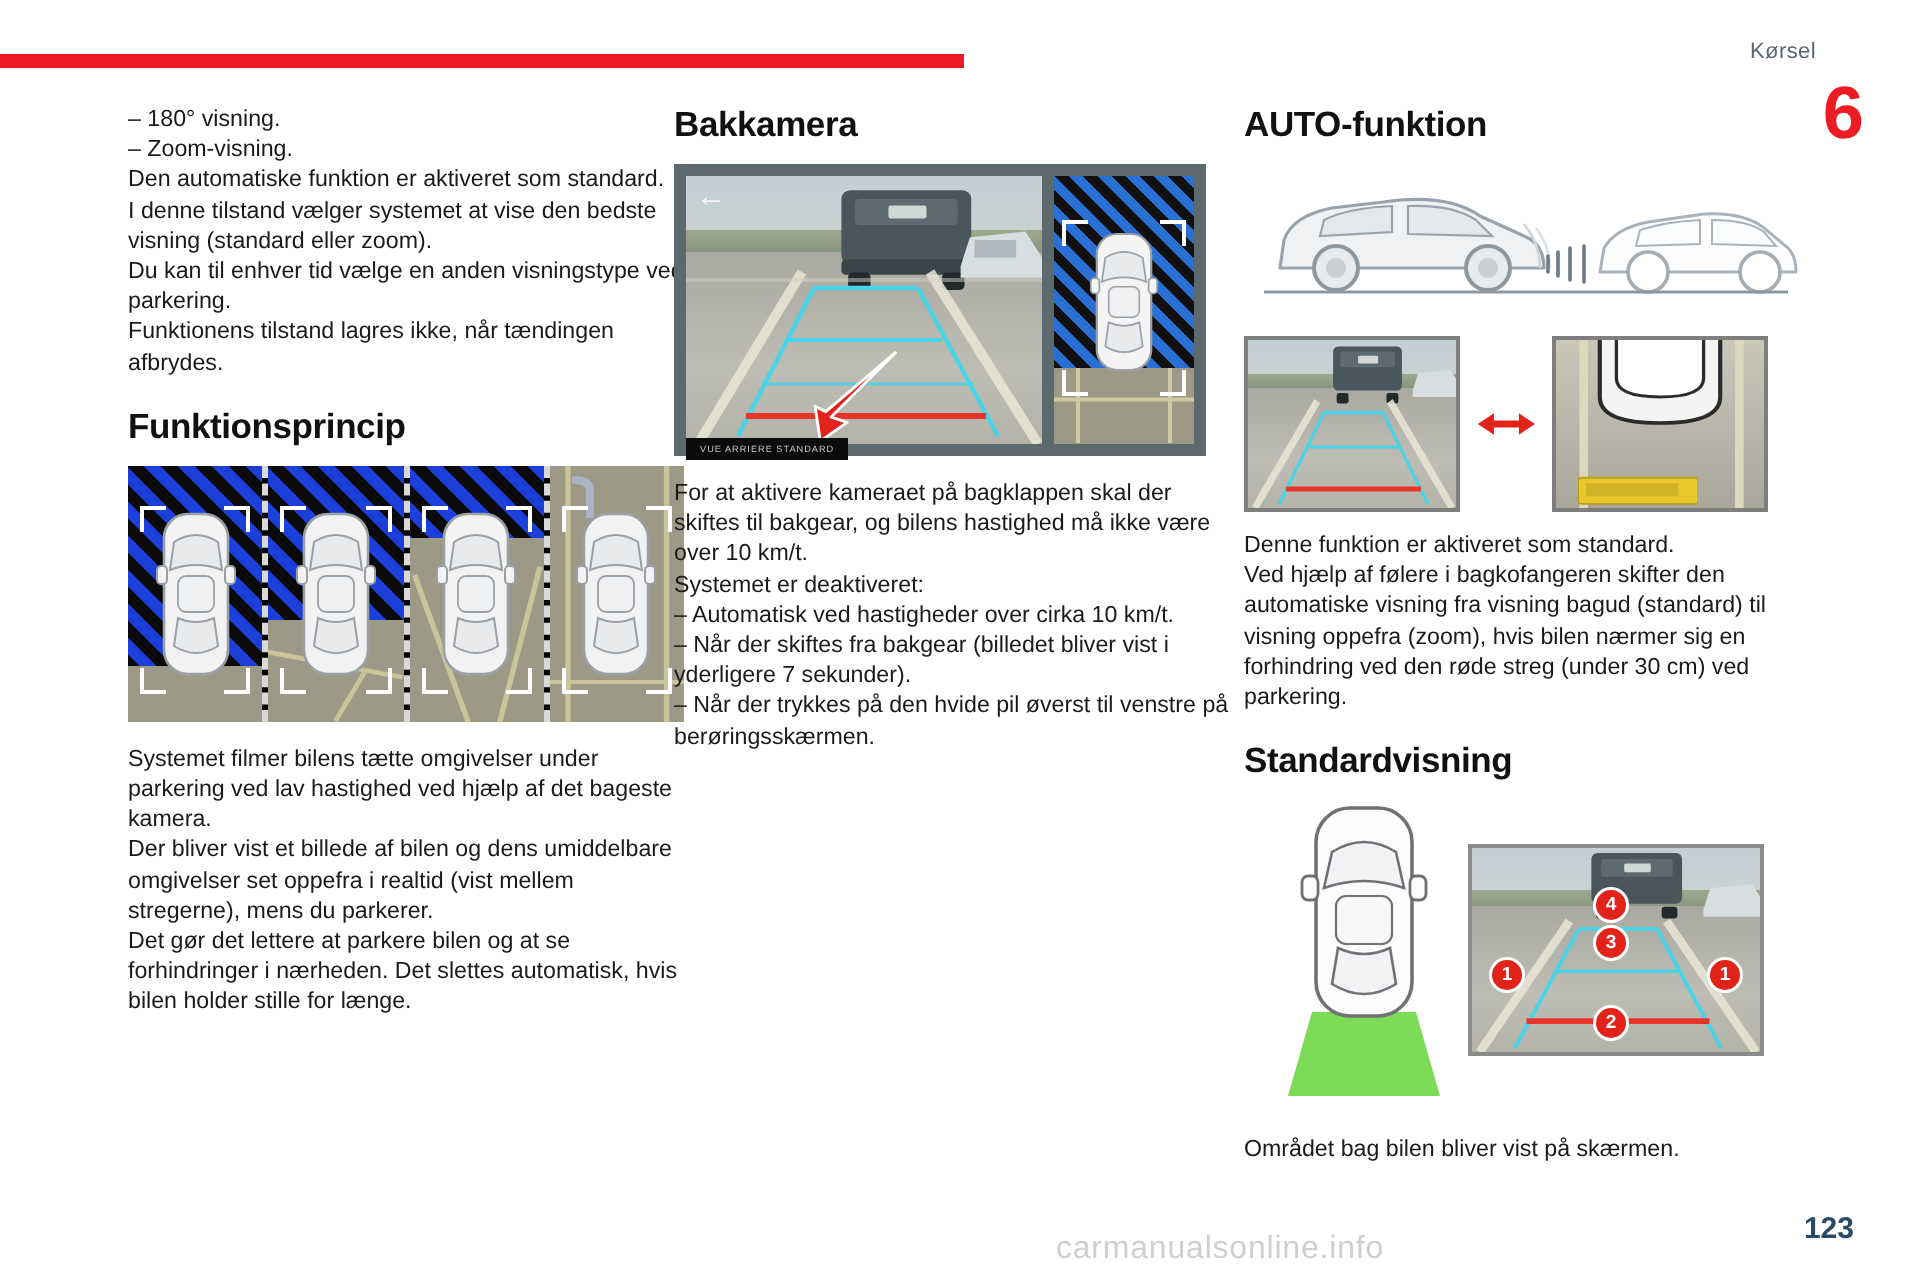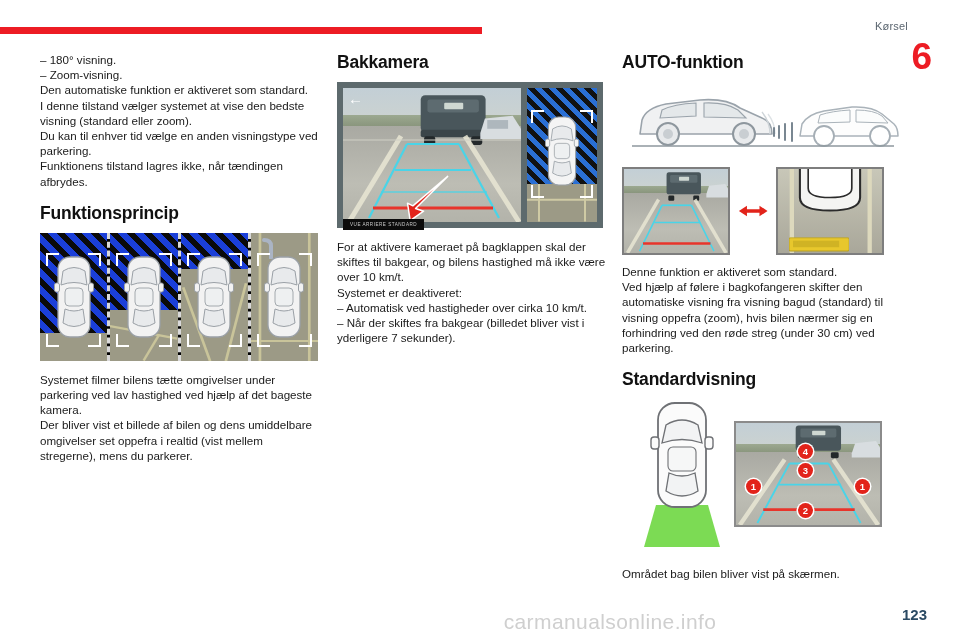--- a/index.html
+++ b/index.html
@@ -22,21 +22,21 @@
     font-size:11px; color:#5b6670; letter-spacing:.2px;
   }
   .chapter-num{
     position:absolute; right:28px; top:38px;
     font-size:37px; font-weight:bold; color:#ed1c24;
     line-height:1; font-family:"Liberation Sans", sans-serif;
   }
 
   
   .col{ position:absolute; top:52px; width:278px; }
-  .col-1{ left:40px; }
+  .col-1{ left:64px; }
   .col-2{ left:337px; }
   .col-3{ left:622px; }
 
   p.body{
     margin:0;
     font-size:11.6px;
     line-height:15.2px;
     color:#1a1a1a;
   }
   p.body + p.body{ margin-top:0; }
@@ -146,21 +146,21 @@
     font-size:9.5px; font-weight:bold;
     display:flex; align-items:center; justify-content:center;
     box-shadow:0 0 0 1.5px #fff;
     z-index:4;
   }
 
   
   .watermark{
     position:absolute; left:0; right:0; bottom:6px;
     text-align:center;
-    font-size:21px; color:#cfcfcf; letter-spacing:.4px;
+    font-size:16px; color:#cfcfcf; letter-spacing:.4px;
     padding-left:260px;
   }
   .page-num{
     position:absolute; right:33px; bottom:17px;
     font-size:15px; color:#2b4a63; font-weight:bold;
   }
 </style>
 </head>
 <body>
 
@@ -273,20 +273,21 @@
         </svg>
       </div>
 
     </div>
   </figure>
 
   <div class="gap-md"></div>
 
   <p class="body">Systemet filmer bilens tætte omgivelser under parkering ved lav hastighed ved hjælp af det bageste kamera.</p>
   <p class="body">Der bliver vist et billede af bilen og dens umiddelbare omgivelser set oppefra i realtid (vist mellem stregerne), mens du parkerer.</p>
+  <p class="body">Det gør det lettere at parkere bilen og at se forhindringer i nærheden. Det slettes automatisk, hvis bilen holder stille for længe.</p>
 </div>
 
 <div class="col col-2">
 
   <h2 class="head first">Bakkamera</h2>
 
   <figure>
     <div class="screenshot">
 
       <div class="ss-main">
@@ -361,20 +362,21 @@
       <div class="ss-label">VUE ARRIERE STANDARD</div>
     </div>
   </figure>
 
   <div class="gap-md"></div>
 
   <p class="body">For at aktivere kameraet på bagklappen skal der skiftes til bakgear, og bilens hastighed må ikke være over 10 km/t.</p>
   <p class="body">Systemet er deaktiveret:</p>
   <p class="body">–  Automatisk ved hastigheder over cirka 10 km/t.</p>
   <p class="body">–  Når der skiftes fra bakgear (billedet bliver vist i yderligere 7 sekunder).</p>
+  <p class="body">–  Når der trykkes på den hvide pil øverst til venstre på berøringsskærmen.</p>
 </div>
 
 <div class="col col-3">
 
   <h2 class="head first">AUTO-funktion</h2>
 
   <figure>
     <svg width="278" height="72" viewBox="0 0 278 72">
 
       <g>

